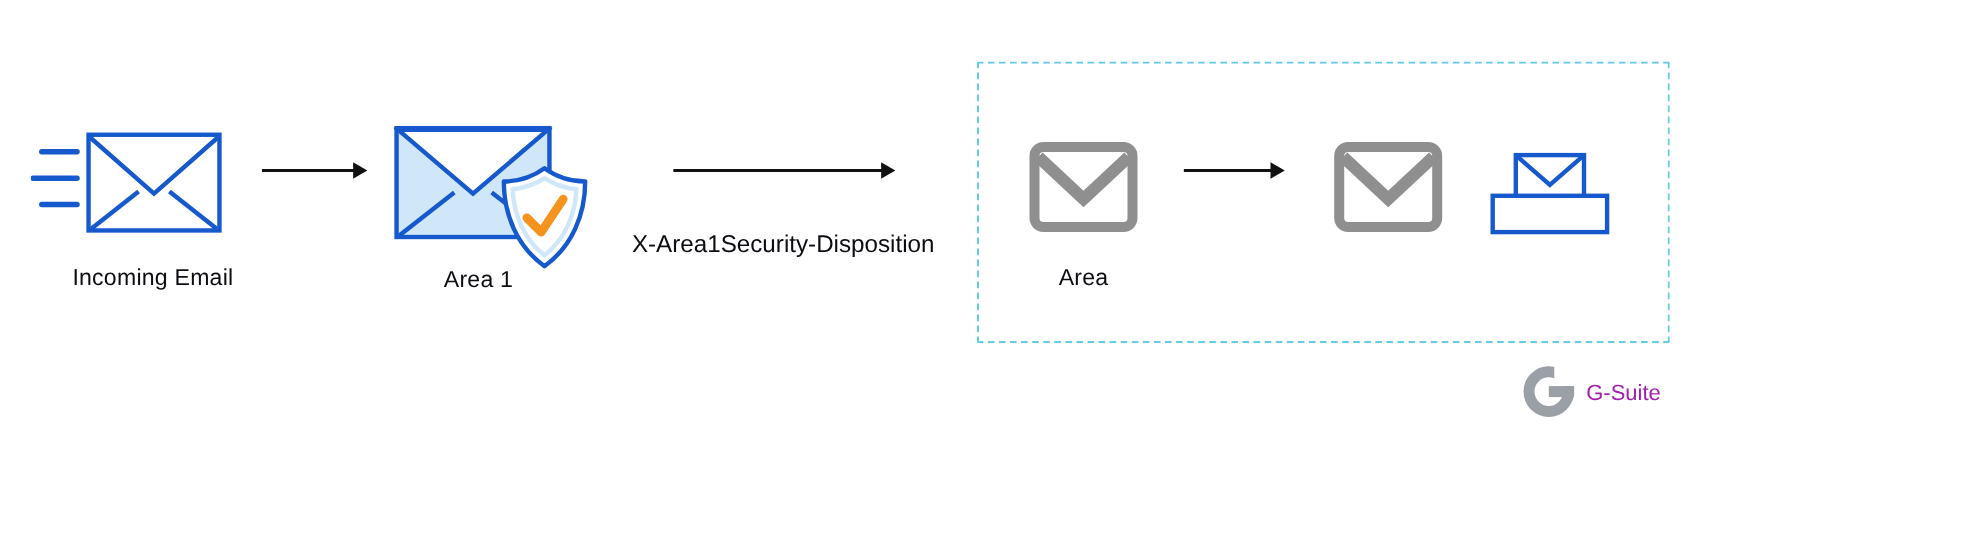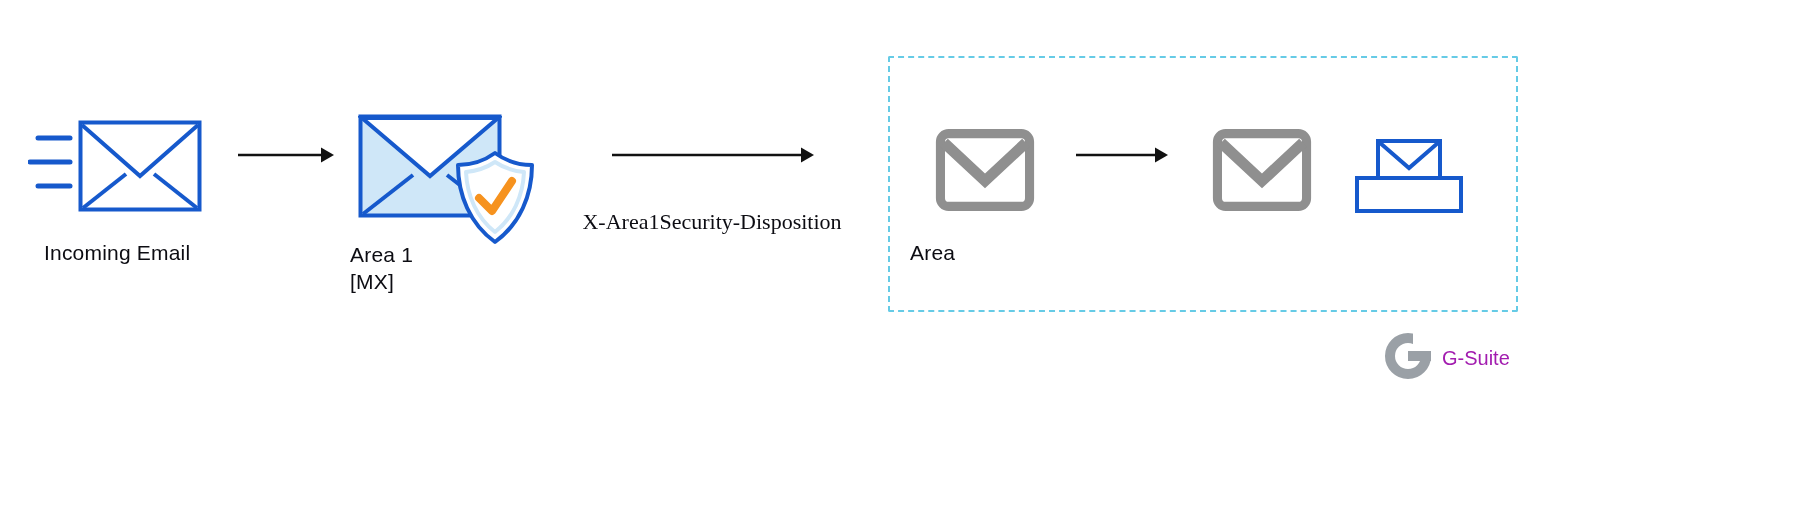--- a/index.html
+++ b/index.html
@@ -11,20 +11,21 @@
   .canvas {
     position: relative;
     width: 1801px;
     height: 509px;
     background: #ffffff;
     overflow: hidden;
   }
   .abs { position: absolute; }
   .node-label {
     position: absolute;
+    text-align: center;
     font-size: 21px;
     font-weight: 500;
     color: #0c0c12;
     letter-spacing: 0.2px;
   }
   .multi-line div { line-height: 27px; }
   .edge-label {
     position: absolute;
     text-align: center;
     font-size: 22px;
@@ -81,29 +82,28 @@
   </svg>
 
   <svg class="abs" style="left:452px; top:150px;" width="86" height="96" viewBox="0 0 86 96">
     <path d="M43 3 C54 11 66 15 80 15 C80 45 68 74 43 92 C18 74 6 45 6 15 C20 15 32 11 43 3 Z" fill="#ffffff" stroke="#1659cc" stroke-width="4" stroke-linejoin="round"></path>
     <path d="M43 12 C52 18 61 21 72 22 C71 46 61 68 43 82 C25 68 15 46 14 22 C25 21 34 18 43 12 Z" fill="none" stroke="#cfe7f8" stroke-width="4" stroke-linejoin="round"></path>
     <polyline points="27,48 40,61 60,31" fill="none" stroke="#f6921e" stroke-width="8" stroke-linecap="round" stroke-linejoin="round"></polyline>
   </svg>
 
   <div class="node-label multi-line" style="left:350px; top:241px; width:170px;">
     <div>Area 1</div>
-    <div>[MX]</div>
   </div>
 
   <svg class="abs" style="left:612px; top:144px;" width="202" height="22" viewBox="0 0 202 22">
     <line x1="0" y1="11" x2="190" y2="11" stroke="#111111" stroke-width="2.6"></line>
     <polygon points="189,3.5 202,11 189,18.5" fill="#111111"></polygon>
   </svg>
 
-  <div class="edge-label" style="left:562px; top:209px; width:300px;font-family:Liberation Serif, serif;">X-Area1Security-Disposition</div>
+  <div class="edge-label" style="left:562px; top:209px; width:300px;">X-Area1Security-Disposition</div>
 
   <div class="dashed-box"></div>
 
   <svg class="abs" style="left:935px; top:128px;" width="100" height="84" viewBox="0 0 110 92">
     <rect x="6" y="6" width="98" height="80" rx="9" fill="#ffffff" stroke="#8f8f8f" stroke-width="10"></rect>
     <polyline points="10,16 55,58 100,16" fill="none" stroke="#8f8f8f" stroke-width="12" stroke-linejoin="miter"></polyline>
   </svg>
 
   <div class="node-label" style="left:910px; top:241px; width:150px;">Area</div>
 

